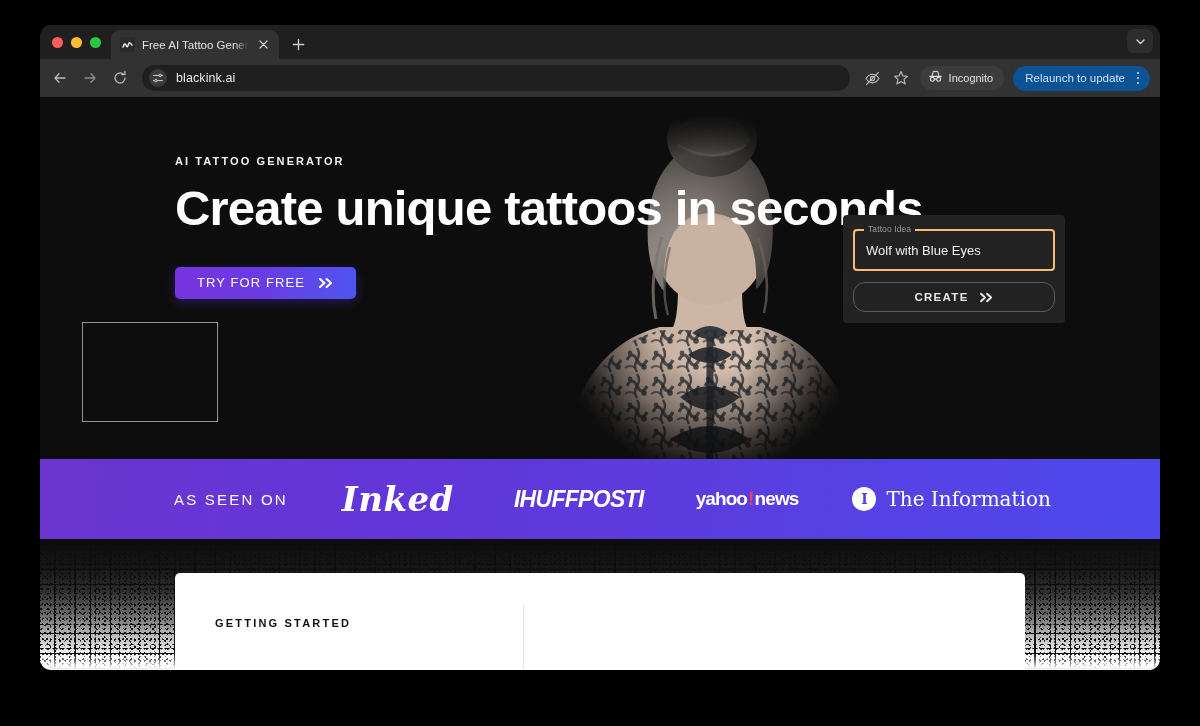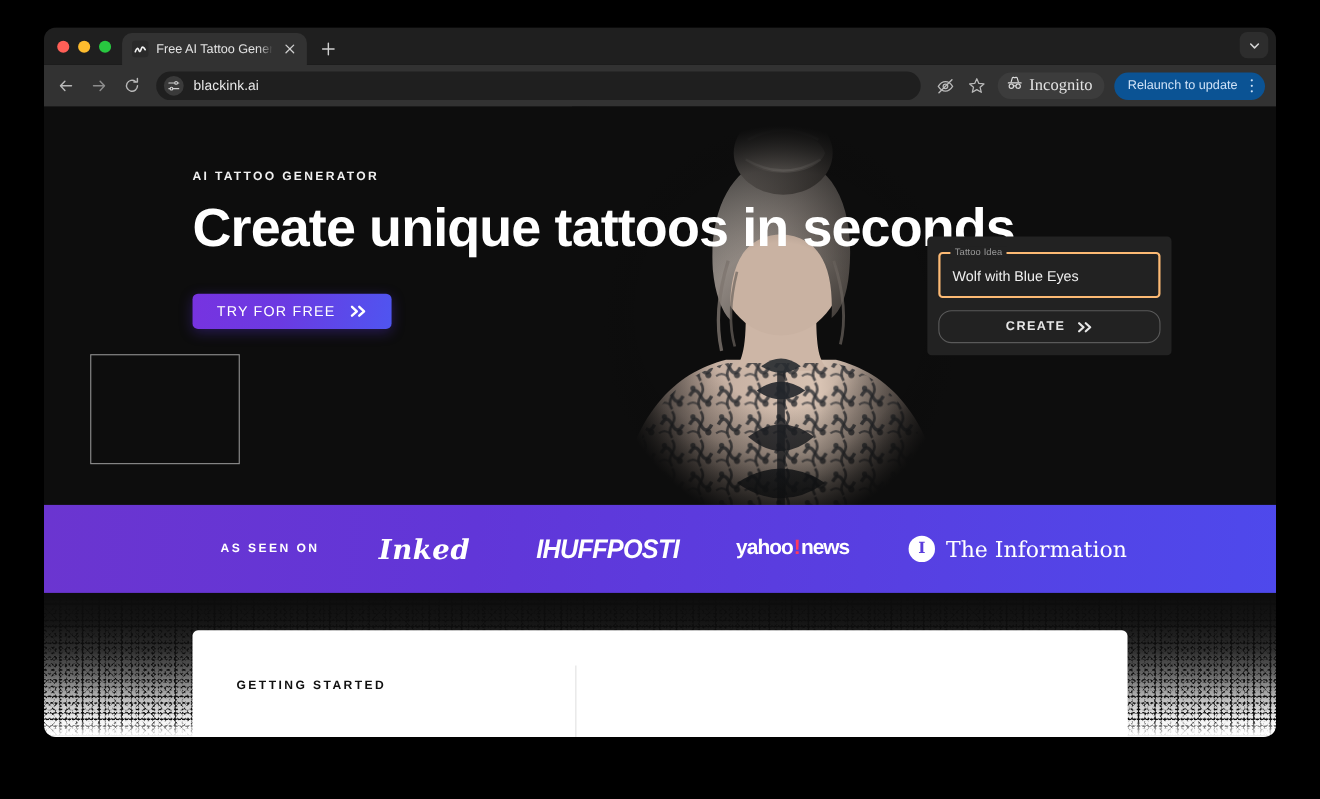--- a/index.html
+++ b/index.html
@@ -101,21 +101,21 @@
   }
   #omnibox-url { font-size: 12.5px; color: #e8e8e8; letter-spacing: .1px; }
   .tb-icon { width: 26px; height: 26px; flex: 0 0 26px;
     display: flex; align-items: center; justify-content: center; }
   #incognito-chip {
     display: flex; align-items: center; gap: 6px;
     height: 24px; padding: 0 11px 0 8px;
     border-radius: 12px; background: #3c3c3c;
     margin-left: 4px; flex: 0 0 auto;
   }
-  #incognito-label { font-size: 15px; color: #e3e3e3; font-family: Liberation Serif, serif; }
+  #incognito-label { font-size: 11px; color: #e3e3e3; }
   #relaunch-chip {
     display: flex; align-items: center; gap: 5px;
     height: 25px; padding: 0 4px 0 12px;
     border-radius: 13px; background: #0b5394;
     margin-left: 7px; flex: 0 0 auto;
   }
   #relaunch-label { font-size: 11.5px; color: #cfe2f7; white-space: nowrap; }
   #kebab-button { width: 16px; height: 20px;
     display:flex; flex-direction:column; align-items:center;
     justify-content:center; gap:2.5px; }
@@ -211,27 +211,27 @@
 
   
   #press-band {
     position: relative; height: 80px;
     background: linear-gradient(95deg,#6B35D0 0%,#6136D8 35%,#5740E2 70%,#4E49EC 100%);
     display: flex; align-items: center; justify-content: center;
     gap: 0; z-index: 6;
   }
   #press-inner { display: flex; align-items: center; }
   #press-eyebrow {
-    font-size: 11px; font-weight: bold; color: #fff;
+    font-size: 15px; font-weight: normal; color: #fff;
     letter-spacing: 2.2px; margin-right: 54px; margin-left: 25px;
   }
   .press-logo { color: #fff; display: flex; align-items: center; }
   #logo-inked {
     font-family: "DejaVu Serif", serif; font-weight: bold;
-    font-size: 25px; letter-spacing: .5px;
+    font-size: 34px; letter-spacing: .5px;
     font-style: italic;
     margin-right: 60px;
   }
   #logo-huffpost {
     font-size: 23px; font-weight: bold; font-style: italic;
     letter-spacing: -.7px; margin-right: 52px;
     transform: scaleY(1.06);
   }
   #logo-yahoo {
     font-size: 19px; font-weight: bold; letter-spacing: -.9px;

